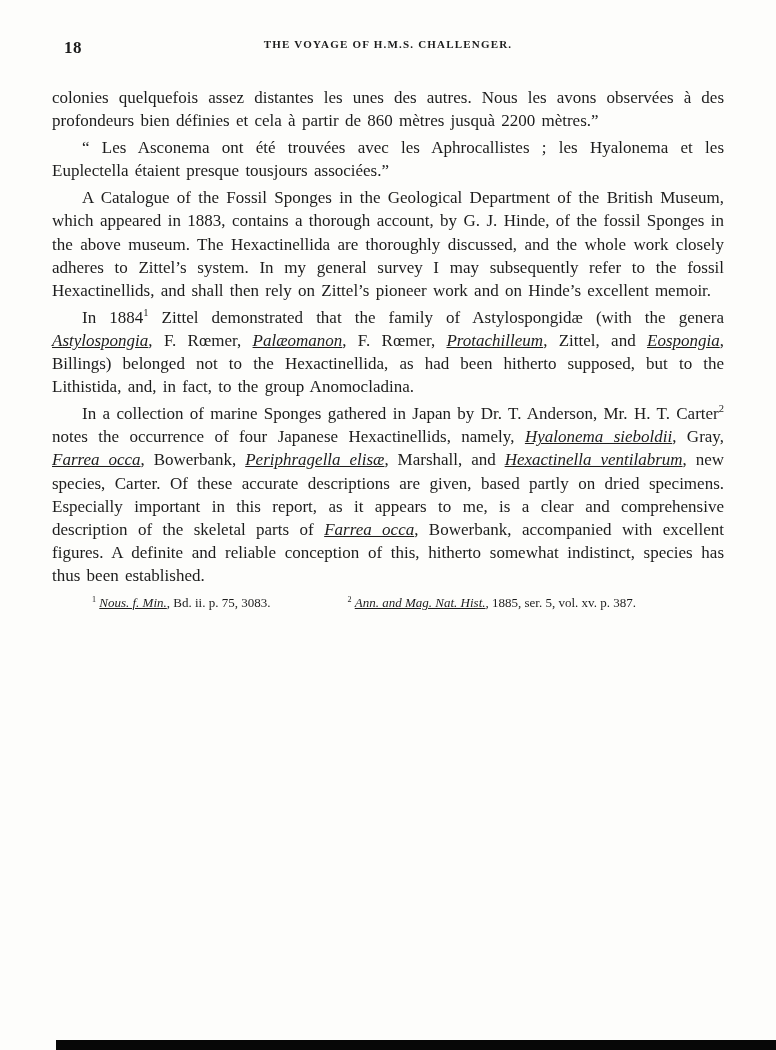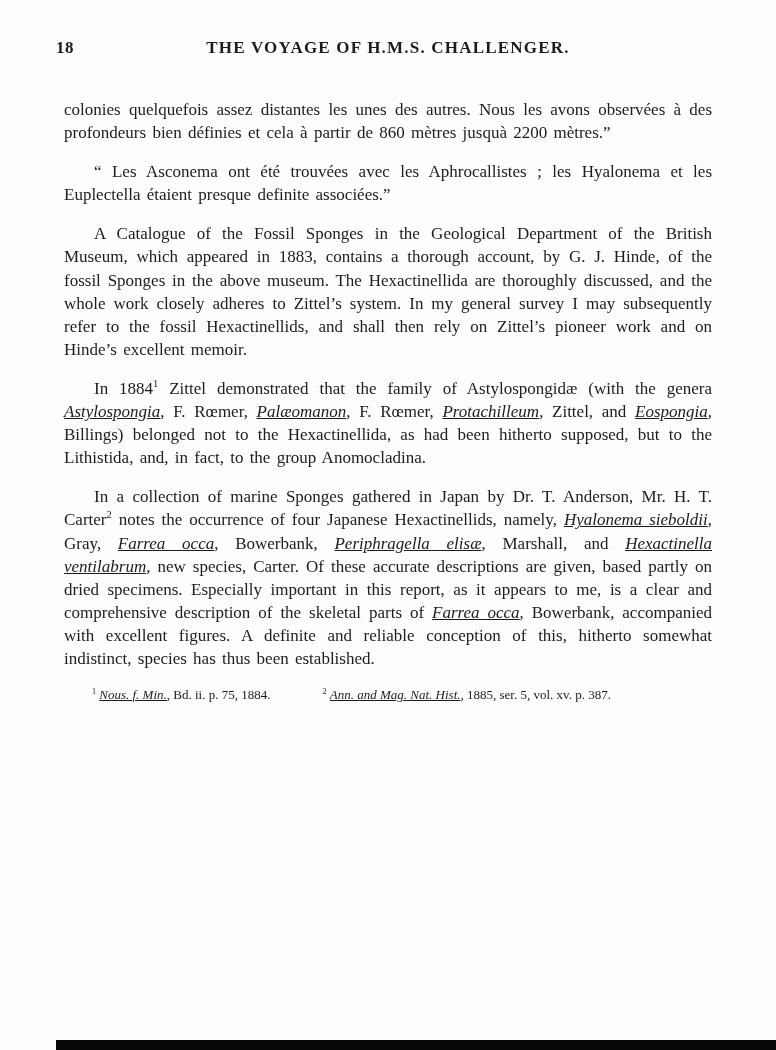--- a/index.html
+++ b/index.html
@@ -19,45 +19,45 @@
   }
   .running-head {
     position: absolute;
     top: 38px;
     left: 48px;
     right: 48px;
     height: 22px;
   }
   .pagenum {
     position: absolute;
-    left: 8px;
+    left: 16px;
     top: 0;
     font-size: 17px;
     font-weight: 700;
     letter-spacing: 0.5px;
   }
   .head-title {
     display: block;
     text-align: center;
-    font-size: 17px;
+    font-size: 11px;
     font-weight: 700;
     letter-spacing: 1.2px;
   }
   .body-text {
     position: absolute;
     top: 82px;
     left: 48px;
     width: 680px;
     font-size: 17px;
     line-height: 23.1px;
     word-spacing: 2px;
     text-align: justify;
   }
   .para {
-    margin: 16px;
+    margin: 4px;
     text-indent: 30px;
   }
   .para.noindent {
     text-indent: 0;
   }
   .it { font-style: italic; text-decoration: underline; }
   sup {
     font-size: 0.62em;
     line-height: 0;
     vertical-align: super;
@@ -65,21 +65,21 @@
   .footnotes {
     margin-top: 7px;
     padding-left: 44px;
     font-size: 13px;
     line-height: 17px;
     text-align: left;
     word-spacing: 0;
     white-space: nowrap;
   }
   .footnote { display: inline-block; }
-  .footnote.fn2 { margin-left: 52px; }
+  .footnote.fn2 { margin-left: 77px; }
   .scan-bar {
     position: absolute;
     bottom: 0;
     left: 56px;
     right: 0;
     height: 10px;
     background: #070707;
   }
 </style>
 </head>
@@ -87,25 +87,25 @@
 
 <div class="page">
 
   <div class="running-head">
     <span class="pagenum">18</span>
     <span class="head-title">THE VOYAGE OF H.M.S. CHALLENGER.</span>
   </div>
 
   <div class="body-text">
     <p class="para noindent"><span>colonies quelquefois assez distantes les unes des autres.  Nous les avons observées à des profondeurs bien définies et cela à partir de 860 mètres jusquà 2200 mètres.”</span></p>
-    <p class="para"><span>“ Les Asconema ont été trouvées avec les Aphrocallistes ; les Hyalonema et les Euplectella étaient presque definite associées.”</span></p>
+    <p class="para"><span>“ Les Asconema ont été trouvées avec les Aphrocallistes ; les Hyalonema et les Euplectella étaient presque tousjours associées.”</span></p>
     <p class="para"><span>A Catalogue of the Fossil Sponges in the Geological Department of the British Museum, which appeared in 1883, contains a thorough account, by G. J. Hinde, of the fossil Sponges in the above museum.  The Hexactinellida are thoroughly discussed, and the whole work closely adheres to Zittel’s system.  In my general survey I may subsequently refer to the fossil Hexactinellids, and shall then rely on Zittel’s pioneer work and on Hinde’s excellent memoir.</span></p>
     <p class="para"><span>In 1884</span><sup>1</sup><span> Zittel demonstrated that the family of Astylospongidæ (with the genera </span><span class="it">Astylospongia</span><span>, F. Rœmer, </span><span class="it">Palæomanon</span><span>, F. Rœmer, </span><span class="it">Protachilleum</span><span>, Zittel, and </span><span class="it">Eospongia</span><span>, Billings) belonged not to the Hexactinellida, as had been hitherto supposed, but to the Lithistida, and, in fact, to the group Anomocladina.</span></p>
     <p class="para"><span>In a collection of marine Sponges gathered in Japan by Dr. T. Anderson, Mr. H. T. Carter</span><sup>2</sup><span> notes the occurrence of four Japanese Hexactinellids, namely, </span><span class="it">Hyalonema sieboldii</span><span>, Gray, </span><span class="it">Farrea occa</span><span>, Bowerbank, </span><span class="it">Periphragella elisæ</span><span>, Marshall, and </span><span class="it">Hexactinella ventilabrum</span><span>, new species, Carter.  Of these accurate descriptions are given, based partly on dried specimens.  Especially important in this report, as it appears to me, is a clear and comprehensive description of the skeletal parts of </span><span class="it">Farrea occa</span><span>, Bowerbank, accompanied with excellent figures.  A definite and reliable conception of this, hitherto somewhat indistinct, species has thus been established.</span></p>
 
     <div class="footnotes">
-      <span class="footnote"><sup>1</sup><span> </span><span class="it">Nous. f. Min.</span><span>, Bd. ii. p. 75, 1884.</span></span><span class="footnote fn2"><sup>2</sup><span> </span><span class="it">Ann. and Mag. Nat. Hist.</span><span>, 1885, ser. 5, vol. xv. p. 387.</span></span>
+      <span class="footnote"><sup>1</sup><span> </span><span class="it">Nous. f. Min.</span><span>, Bd. ii. p. 75, 3083.</span></span><span class="footnote fn2"><sup>2</sup><span> </span><span class="it">Ann. and Mag. Nat. Hist.</span><span>, 1885, ser. 5, vol. xv. p. 387.</span></span>
     </div>
   </div>
 
   <div class="scan-bar"></div>
 
 </div>
 
 </body></html>

